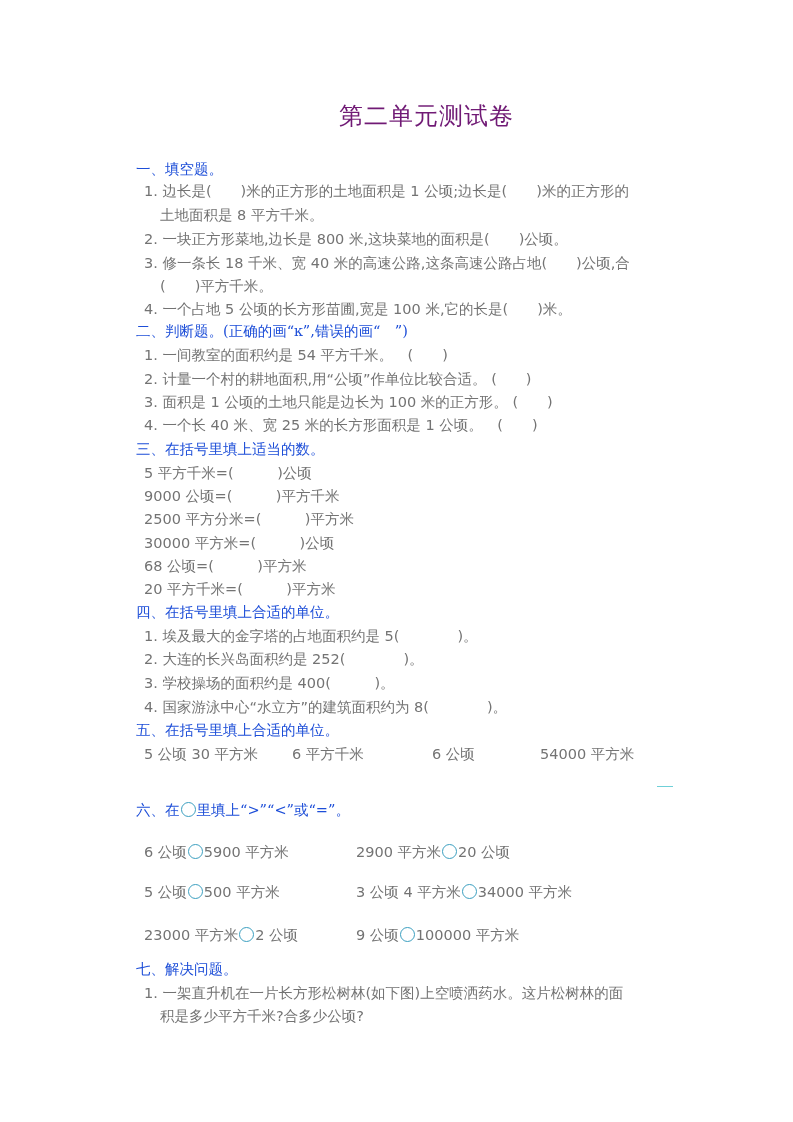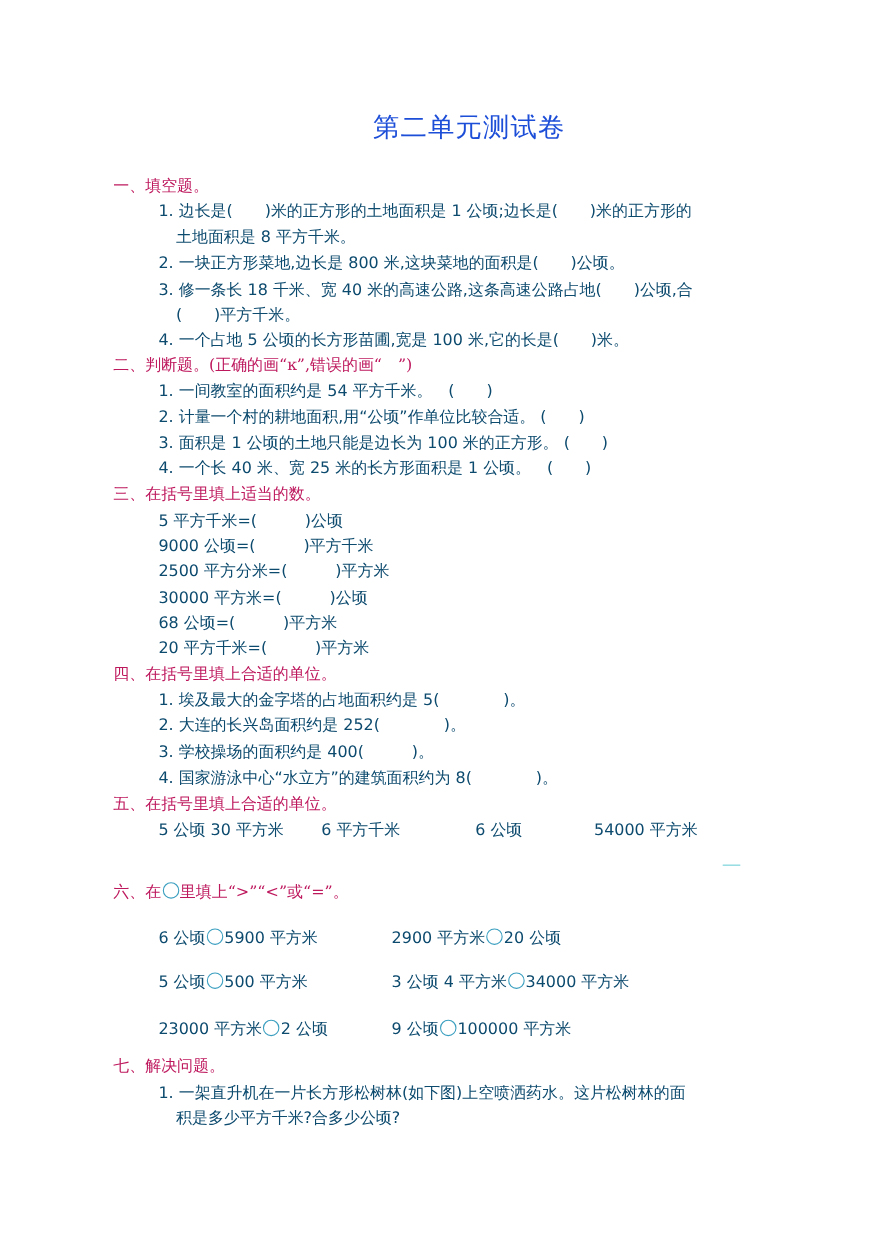--- a/index.html
+++ b/index.html
@@ -4,28 +4,28 @@
 <style>
   html, body { margin: 0; padding: 0; background: #ffffff; }
   body {
     width: 793px; height: 1122px; position: relative; overflow: hidden;
     font-family: "DejaVu Sans", "Liberation Sans", sans-serif;
     color: #1a1a1a;
   }
   .title {
     position: absolute; left: 0; right: 0; top: 100px;
     text-align: center; font-family: "DejaVu Serif", "Liberation Serif", serif;
-    font-size: 24px; color: #1d4ed8; letter-spacing: 1px; padding-left: 60px;
+    font-size: 24px; color: #701a75; letter-spacing: 1px; padding-left: 60px;
   }
   .sec {
-    position: absolute; left: 103px; font-family: "DejaVu Serif", "Liberation Serif", serif;
-    font-size: 14.5px; color: #be185d; white-space: nowrap;
+    position: absolute; left: 136px; font-family: "DejaVu Serif", "Liberation Serif", serif;
+    font-size: 14.5px; color: #1d4ed8; white-space: nowrap;
   }
   .line {
-    position: absolute; font-size: 14.5px; white-space: nowrap; color: #0c4a6e;
+    position: absolute; font-size: 14.5px; white-space: nowrap; color: #737373;
   }
   .q { left: 144px; }
   .cont { left: 160px; }
   .plain { left: 144px; text-align: center; }
   .circle {
     display: inline-block; width: 15px; height: 15px; border: 1.5px solid #3b9fc0;
     border-radius: 50%; vertical-align: -2px; margin: 0 1px; box-sizing: border-box;
   }
   .cyan-dash {
     position: absolute; left: 657px; top: 786px; width: 16px; height: 1px; background: #6fd0d8;

